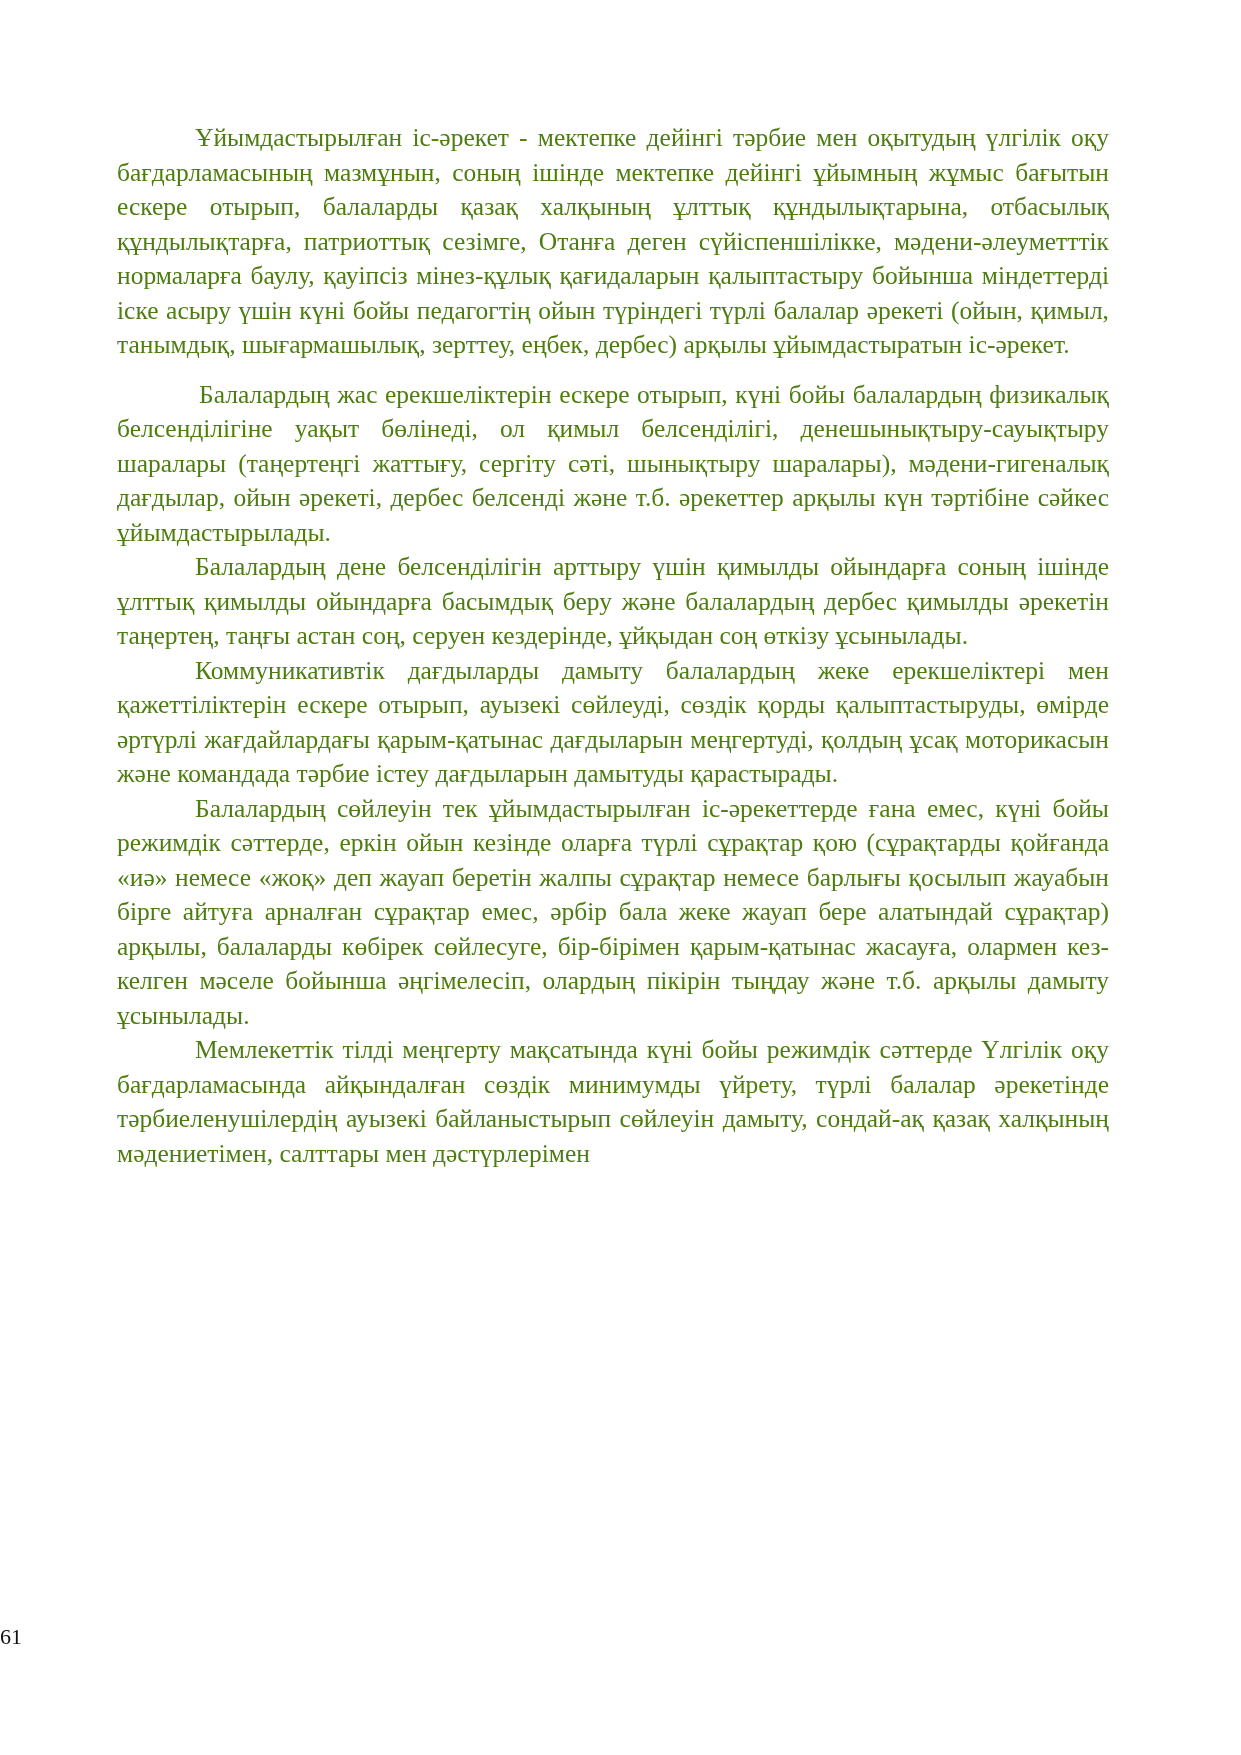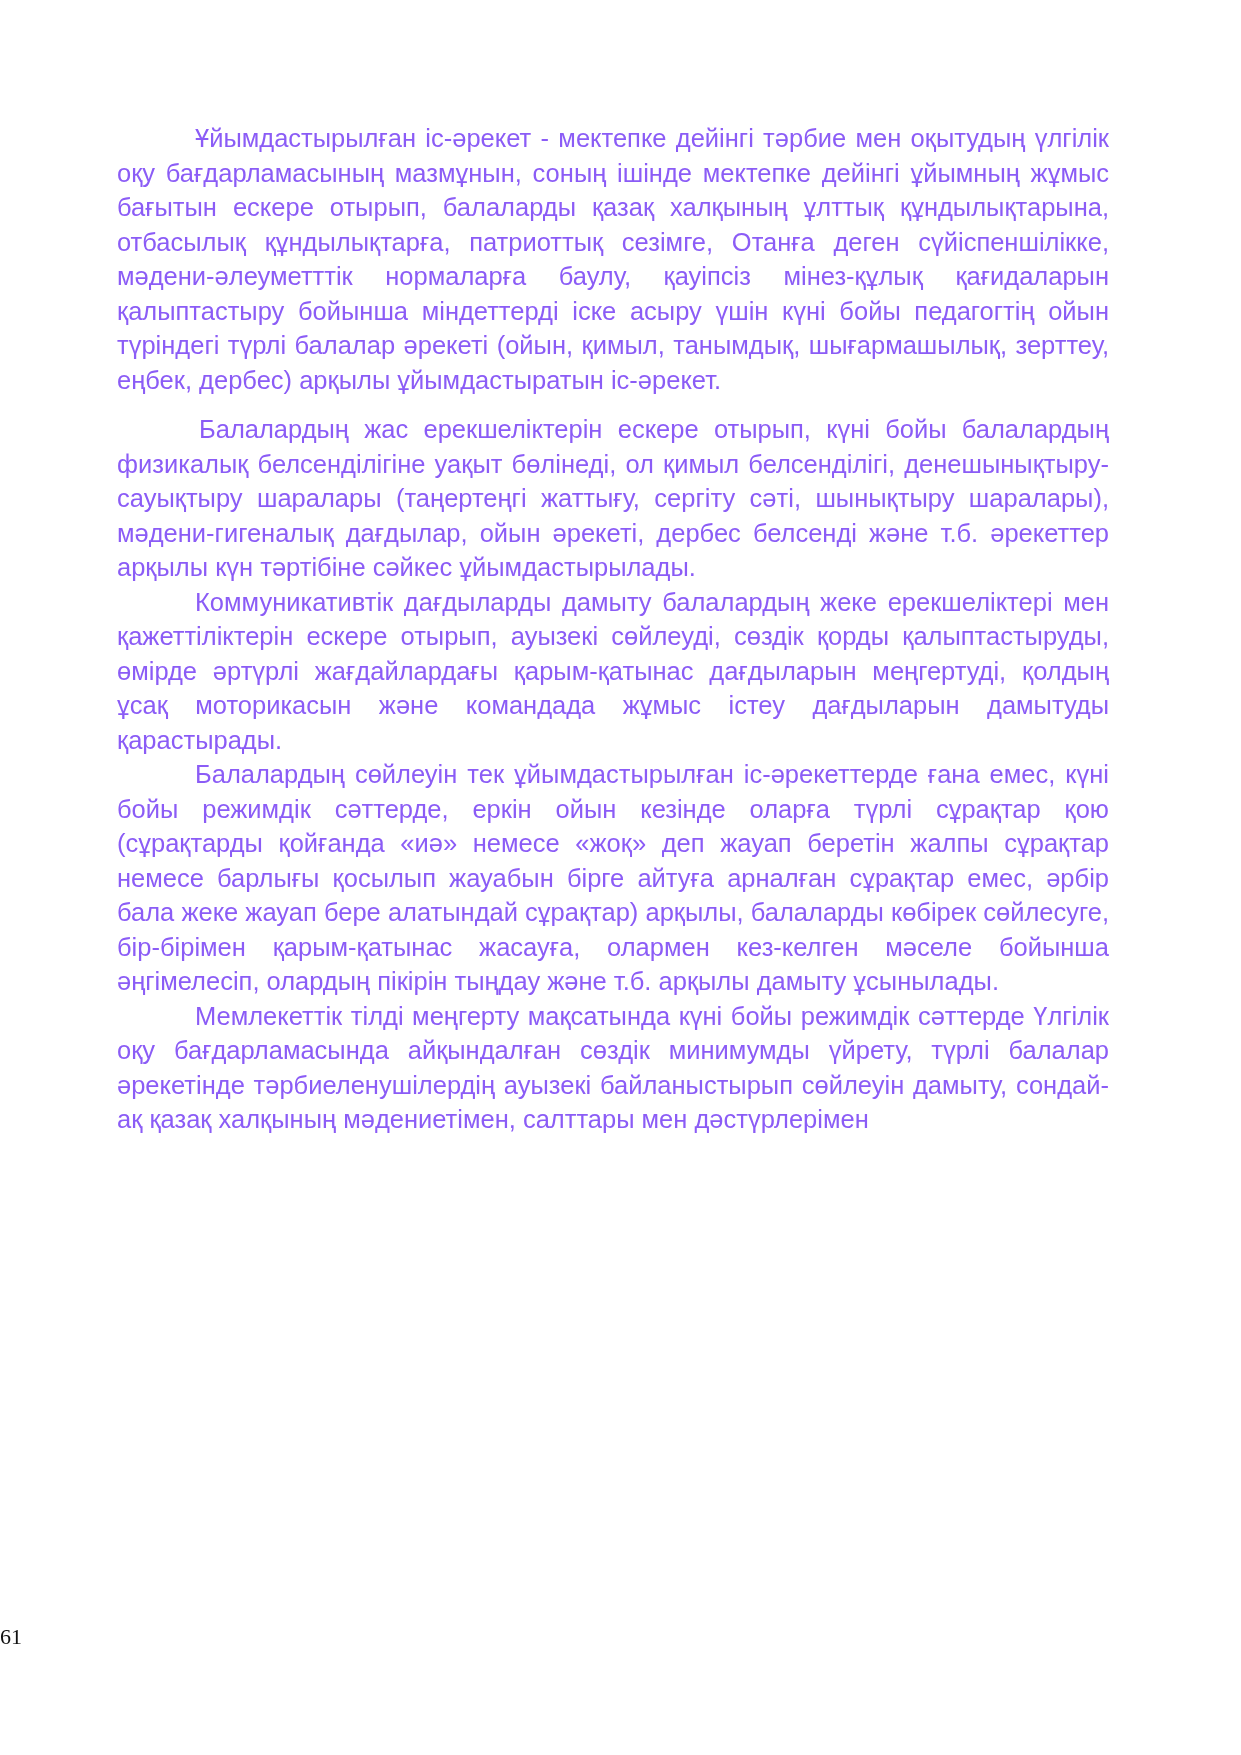--- a/index.html
+++ b/index.html
@@ -2,42 +2,43 @@
 <html><head>
 <meta charset="utf-8">
 <style>
   html, body { margin: 0; padding: 0; background: #ffffff; }
   body { width: 1241px; height: 1755px; position: relative; overflow: hidden; }
   .page {
     position: absolute;
     left: 117px;
     top: 121px;
     width: 992px;
-    font-family: Liberation Sans, sans-serif;
+    font-family: Liberation Serif, serif;
     font-size: 25.5px;
     line-height: 34.5px;
-    color: #8b5cf6;
+    color: #4d7c0f;
     text-align: justify;
   }
   .page p { margin: 0; text-indent: 78px; }
   .page p.extra-indent { text-indent: 82px; margin-top: 15px; }
   .page-number {
     position: absolute;
     left: 0; width: 1241px;
     top: 1624px;
     text-align: left;
     font-family: "Liberation Serif", "DejaVu Serif", serif;
     font-size: 22px;
     color: #111111;
   }
 </style>
 </head>
 <body>
 
 <div class="page">
   <p>Ұйымдастырылған іс-әрекет - мектепке дейінгі тәрбие мен оқытудың үлгілік оқу бағдарламасының мазмұнын, соның ішінде мектепке дейінгі ұйымның жұмыс бағытын ескере отырып, балаларды қазақ халқының ұлттық құндылықтарына, отбасылық құндылықтарға, патриоттық сезімге, Отанға деген сүйіспеншілікке, мәдени-әлеуметттік нормаларға баулу, қауіпсіз мінез-құлық қағидаларын қалыптастыру бойынша міндеттерді іске асыру үшін күні бойы педагогтің ойын түріндегі түрлі балалар әрекеті (ойын, қимыл, танымдық, шығармашылық, зерттеу, еңбек, дербес) арқылы ұйымдастыратын іс-әрекет.</p>
   <p class="extra-indent">Балалардың жас ерекшеліктерін ескере отырып, күні бойы балалардың физикалық белсенділігіне уақыт бөлінеді, ол қимыл белсенділігі, денешынықтыру-сауықтыру шаралары (таңертеңгі жаттығу,  сергіту сәті, шынықтыру шаралары), мәдени-гигеналық дағдылар, ойын әрекеті, дербес белсенді және т.б. әрекеттер арқылы күн тәртібіне сәйкес ұйымдастырылады.</p>
-  <p>Коммуникативтік дағдыларды дамыту балалардың жеке ерекшеліктері мен қажеттіліктерін ескере отырып, ауызекі сөйлеуді, сөздік қорды қалыптастыруды, өмірде әртүрлі жағдайлардағы қарым-қатынас дағдыларын меңгертуді, қолдың ұсақ моторикасын және командада жұмыс істеу дағдыларын дамытуды қарастырады.</p>
+  <p>Балалардың дене белсенділігін арттыру үшін қимылды ойындарға соның ішінде ұлттық қимылды ойындарға басымдық беру және балалардың дербес қимылды әрекетін таңертең, таңғы астан соң, серуен кездерінде, ұйқыдан соң өткізу ұсынылады.</p>
+  <p>Коммуникативтік дағдыларды дамыту балалардың жеке ерекшеліктері мен қажеттіліктерін ескере отырып, ауызекі сөйлеуді, сөздік қорды қалыптастыруды, өмірде әртүрлі жағдайлардағы қарым-қатынас дағдыларын меңгертуді, қолдың ұсақ моторикасын және командада тәрбие істеу дағдыларын дамытуды қарастырады.</p>
   <p>Балалардың сөйлеуін тек ұйымдастырылған іс-әрекеттерде ғана емес, күні бойы режимдік сәттерде, еркін ойын кезінде оларға түрлі сұрақтар қою (сұрақтарды қойғанда «иә» немесе «жоқ» деп жауап беретін жалпы сұрақтар немесе  барлығы қосылып жауабын бірге айтуға арналған сұрақтар емес, әрбір бала жеке жауап бере алатындай сұрақтар) арқылы, балаларды көбірек сөйлесуге, бір-бірімен қарым-қатынас жасауға, олармен кез-келген мәселе бойынша әңгімелесіп, олардың пікірін тыңдау және т.б. арқылы  дамыту ұсынылады.</p>
   <p>Мемлекеттік тілді меңгерту мақсатында күні бойы режимдік сәттерде Үлгілік оқу бағдарламасында айқындалған сөздік минимумды үйрету, түрлі балалар  әрекетінде тәрбиеленушілердің ауызекі байланыстырып сөйлеуін дамыту, сондай-ақ қазақ халқының мәдениетімен, салттары мен дәстүрлерімен</p>
 </div>
 
 <div class="page-number">61</div>
 
 </body></html>

